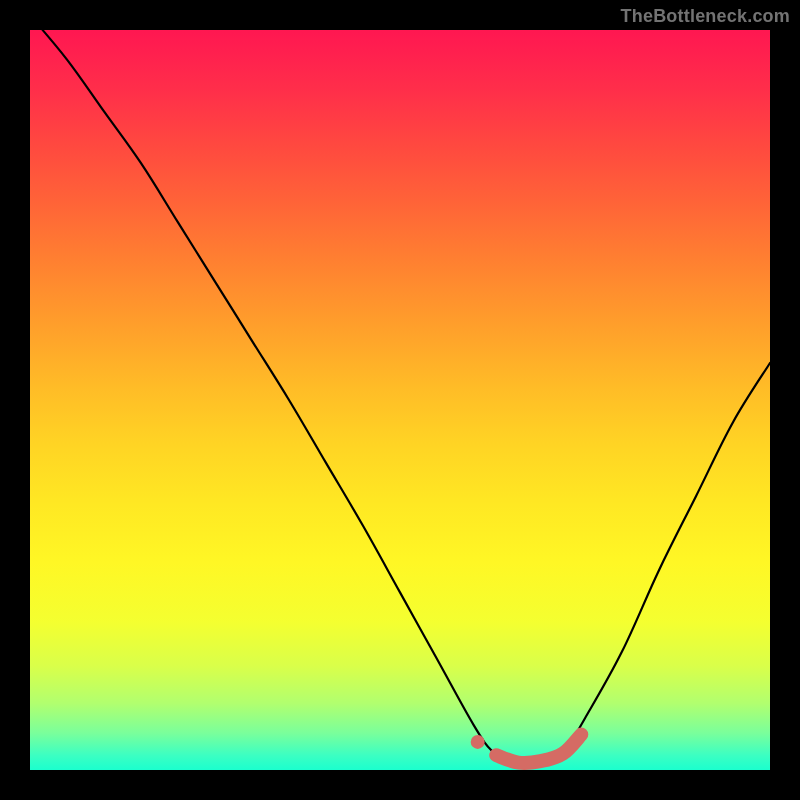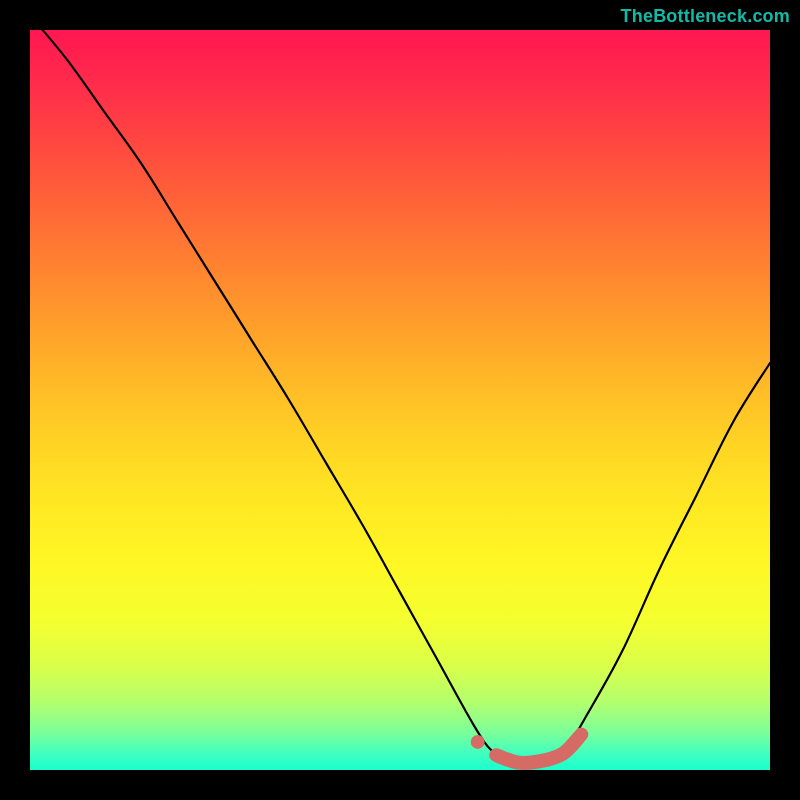--- a/index.html
+++ b/index.html
@@ -42,21 +42,21 @@
       #1bffce 100%
     );
   }
   .watermark {
     position: absolute;
     top: 6px;
     right: 10px;
     font-family: Arial, Helvetica, sans-serif;
     font-size: 18px;
     font-weight: 600;
-    color: #14b8a6;
+    color: #737373;
     letter-spacing: 0.2px;
     user-select: none;
   }
   svg.curve-layer {
     position: absolute;
     left: 0;
     top: 0;
     width: 740px;
     height: 740px;
     overflow: visible;

